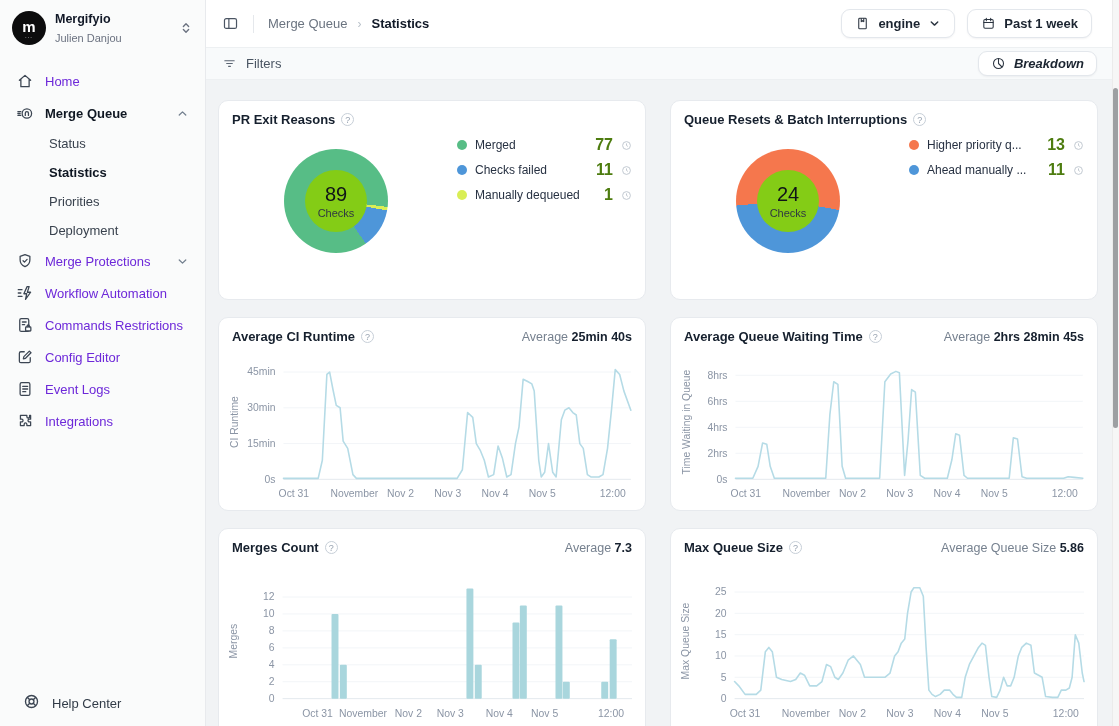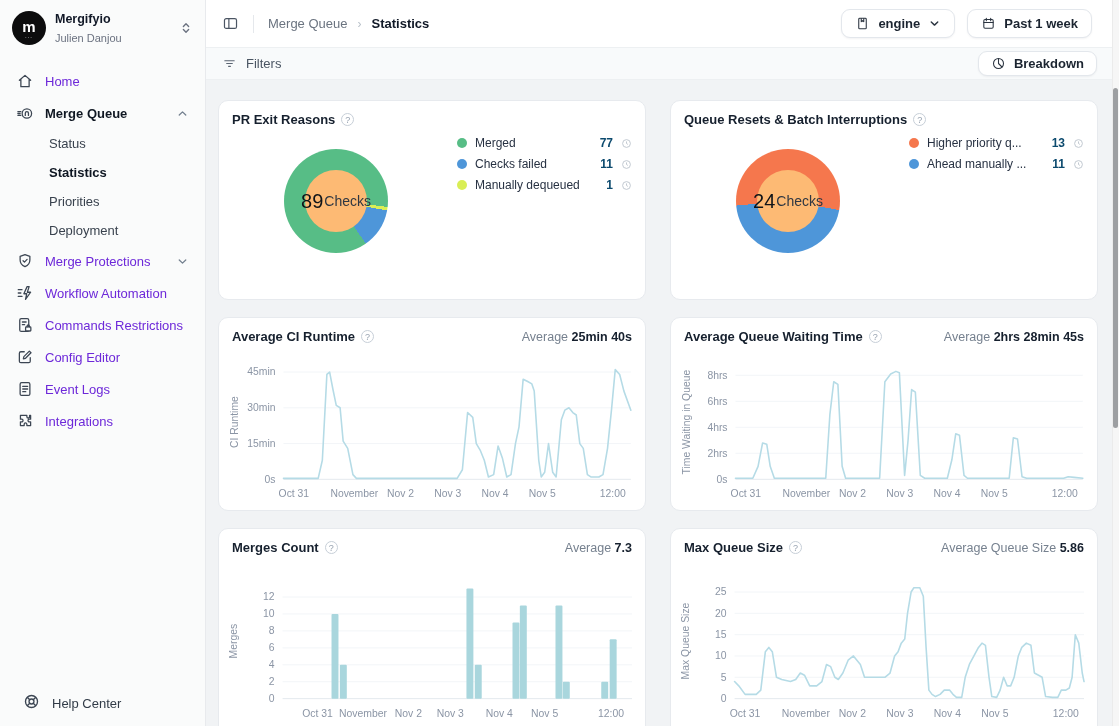--- a/index.html
+++ b/index.html
@@ -33,43 +33,43 @@
   .panel-toggle { color:#4b5563; display:flex; cursor:pointer; }
   .tb-divider { width:1px; height:18px; background:#e5e8ec; margin:0 4px; }
   .crumb { color:#6b7480; cursor:pointer; }
   .crumb-sep { color:#b8c0c9; font-size:12px; }
   .crumb-current { color:#101826; font-weight:700; }
   .tb-right { margin-left:auto; display:flex; gap:12px; }
   .btn { display:flex; align-items:center; gap:8px; background:#fff; border:1px solid #e3e7ec; border-radius:9px; padding:6px 13px; font-weight:600; font-size:13px; color:#1b2430; box-shadow:0 1px 2px rgba(16,24,40,.05); cursor:pointer; white-space:nowrap; }
   .btn .bic { display:flex; color:#2b3440; }
   .filterbar { height:32px; flex:0 0 32px; background:#f8fafb; border-bottom:1px solid #edf0f2; display:flex; align-items:center; padding:0 22px 0 16px; }
   .filters { display:flex; align-items:center; gap:9px; color:#4a5563; cursor:pointer; }
-  .filterbar .btn { margin-left:auto; padding:4px 12px; }
+  .filterbar .btn { margin-left:auto; padding:4px 12px;font-style:italic; }
 
   
   .content { flex:1; padding:20px 21px 0 12px; display:grid; grid-template-columns:1fr 1fr; grid-template-rows:200px 194px 210px; gap:17px 24px; overflow:hidden; }
   .card { background:#fff; border:1px solid #e7eaee; border-radius:10px; padding:11px 13px; position:relative; }
   .card-head { display:flex; align-items:center; gap:6px; }
   .card-title { font-weight:700; font-size:13px; color:#16202e; }
   .help { width:13px; height:13px; border-radius:50%; border:1px solid #c7cfd8; color:#97a2b0; font-size:9px; display:flex; align-items:center; justify-content:center; cursor:pointer; flex:0 0 13px; }
   .avg { margin-left:auto; color:#76818f; font-size:12.5px; white-space:nowrap; }
   .avg b { color:#16202e; font-weight:700; }
 
   
   .pie-body { display:flex; align-items:flex-start; }
   .donut-wrap { width:104px; height:104px; position:relative; margin:22px 0 0 52px; flex:0 0 104px; }
   .donut { width:104px; height:104px; border-radius:50%; }
-  .hole { position:absolute; inset:21px; background:#fdba74; border-radius:50%; display:flex; flex-direction:row; align-items:center; justify-content:center; gap:1px; }
+  .hole { position:absolute; inset:21px; background:#84cc16; border-radius:50%; display:flex; flex-direction:column; align-items:center; justify-content:center; gap:1px; }
   .hole .val { font-size:20px; color:#101418; }
-  .hole .lbl { font-size:14px; color:#2f3742; }
+  .hole .lbl { font-size:11px; color:#2f3742; }
   .legend { margin-left:auto; margin-top:9px; display:flex; flex-direction:column; gap:7px; }
   .leg-row { display:flex; align-items:center; gap:8px; cursor:pointer; }
   .dot { width:10px; height:10px; border-radius:50%; flex:0 0 10px; }
   .leg-label { font-size:12px; color:#273142; width:108px; }
-  .leg-val { font-size:12px; font-weight:700; color:#0c4a6e; width:22px; text-align:right; }
+  .leg-val { font-size:16px; font-weight:700; color:#4d7c0f; width:22px; text-align:right; }
   .clock { display:flex; color:#bcc4cd; }
 
   
   .chart-box { position:absolute; left:6px; right:9px; top:37px; bottom:5px; }
   .chart-box svg { width:100%; height:100%; }
   svg text { font-family:"Liberation Sans", sans-serif; }
 
   
   .scrollbar { position:absolute; top:0; right:0; width:7px; height:100%; background:#f6f6f6; border-left:1px solid #ebebeb; }
   .scroll-thumb { position:absolute; top:88px; right:1px; width:5px; height:340px; background:#9d9fa2; border-radius:3px; cursor:pointer; }

